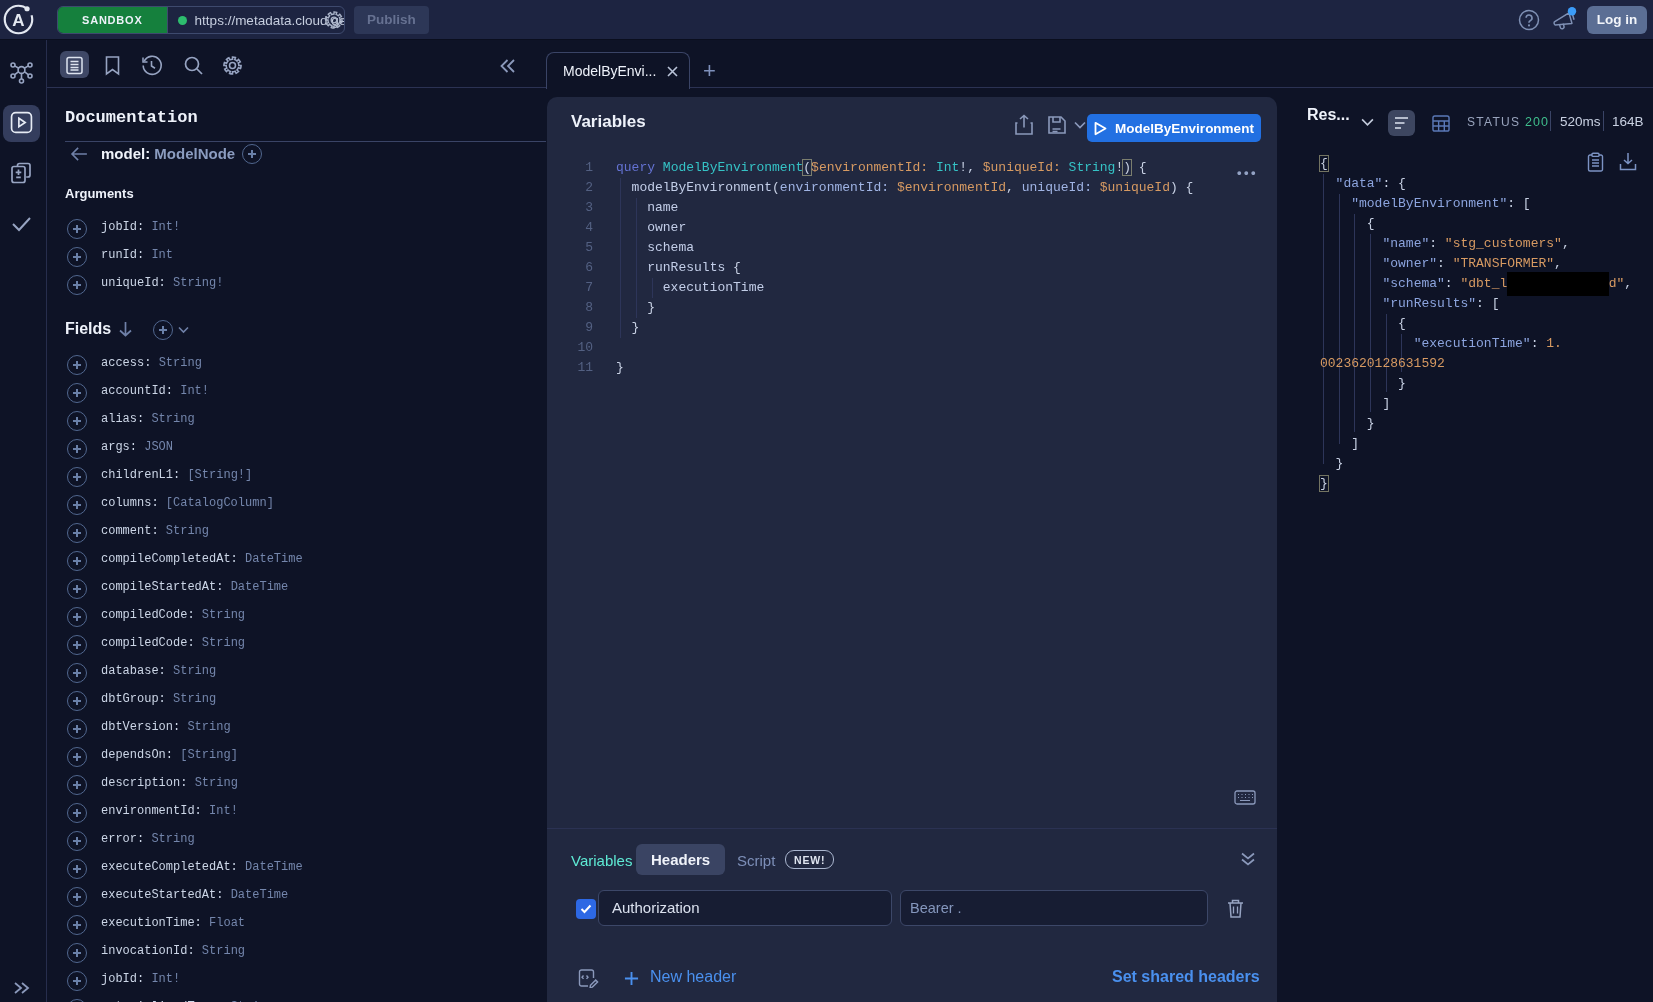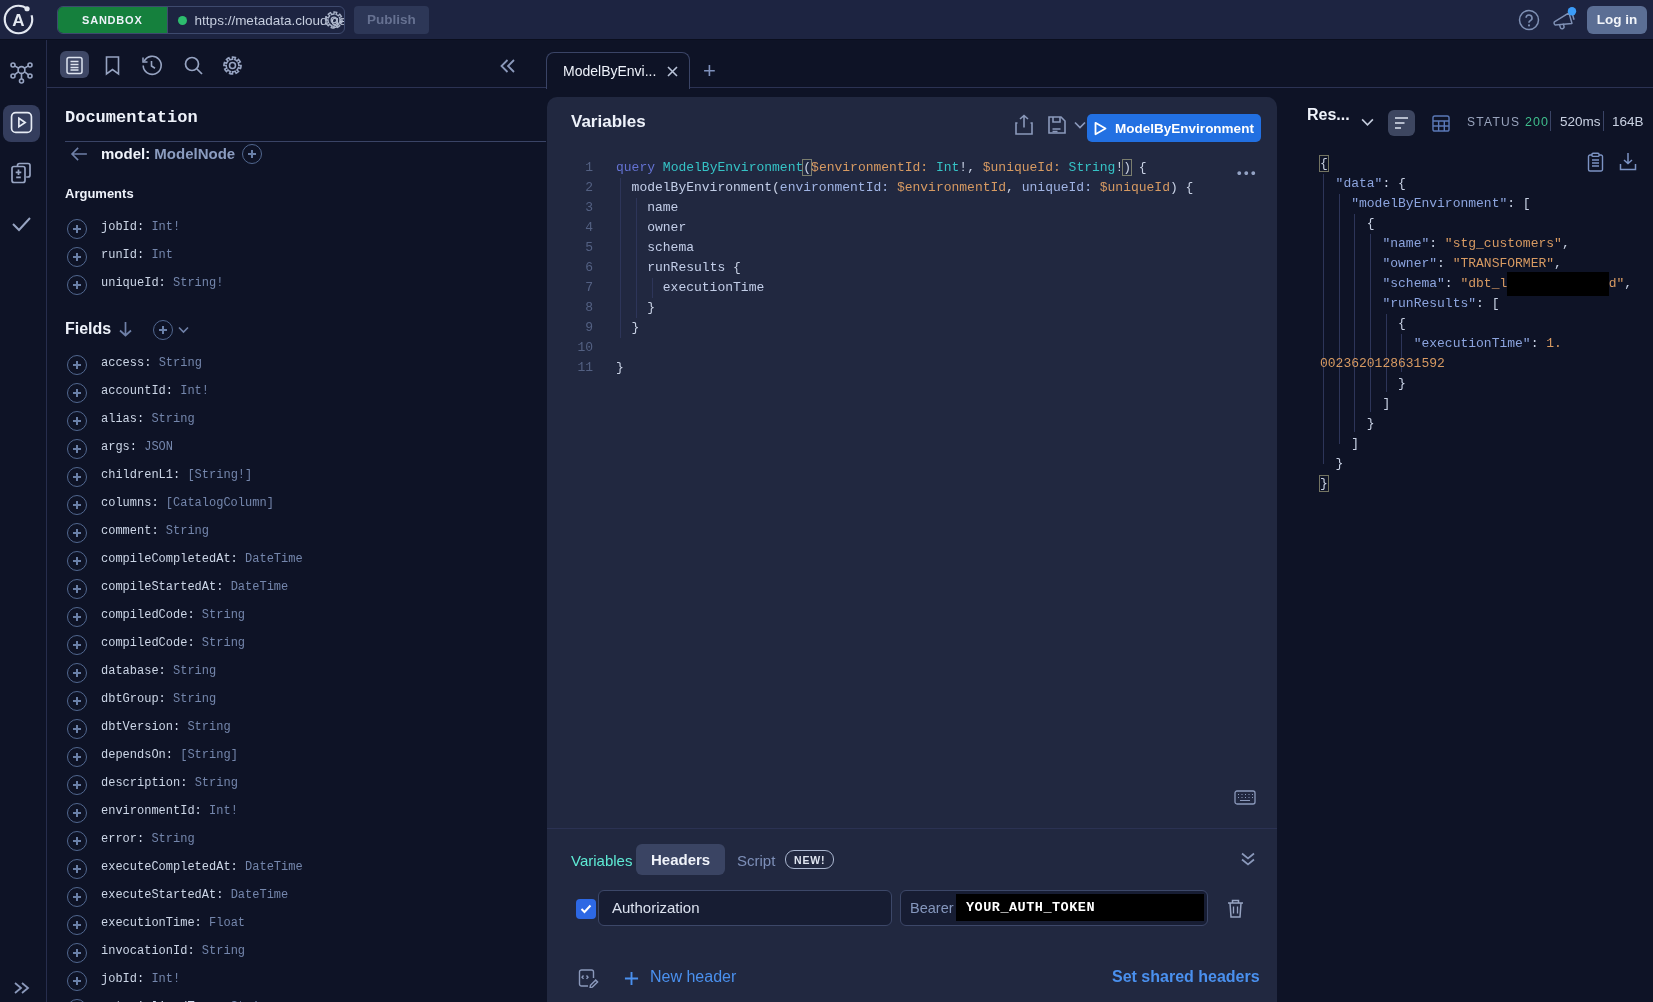--- a/index.html
+++ b/index.html
@@ -399,21 +399,20 @@
         <path d="M2 1.5l6 5 6-5M2 7.5l6 5 6-5"></path>
       </svg>
       <div class="hcheck">
         <svg width="12" height="10" viewBox="0 0 12 10" fill="none" stroke="#fff" stroke-width="2">
             <path d="M1.5 5l3 3 6-6.5"></path>
           </svg>
       </div>
       <div class="hinput1">Authorization</div>
       <div class="hinput2">
           <span style="color:#8597bd">Bearer .</span>
-          <span class="redact">YOUR_AUTH_TOKEN</span>
         </div>
 
       <svg class="abs" style="left:679px;top:70px" width="19" height="21" viewBox="0 0 19 21" fill="none" stroke="#97a4c2" stroke-width="1.5">
         <path d="M2 5h15M6.5 5V2.5h6V5M4 5l1 14h9l1-14"></path>
         <path d="M7.5 8.5v7M11.5 8.5v7" stroke-width="1.3"></path>
       </svg>
 
       <svg class="abs" style="left:31px;top:140px" width="21" height="20" viewBox="0 0 21 20" fill="none" stroke="#8b99bb" stroke-width="1.4">
         <path d="M10 18H3.5a2 2 0 0 1-2-2V4a2 2 0 0 1 2-2h10a2 2 0 0 1 2 2v6"></path>
         <path d="M5.5 7.5L4 9.2l1.5 1.7M8.5 7.5l1.5 1.7-1.5 1.7"></path>

